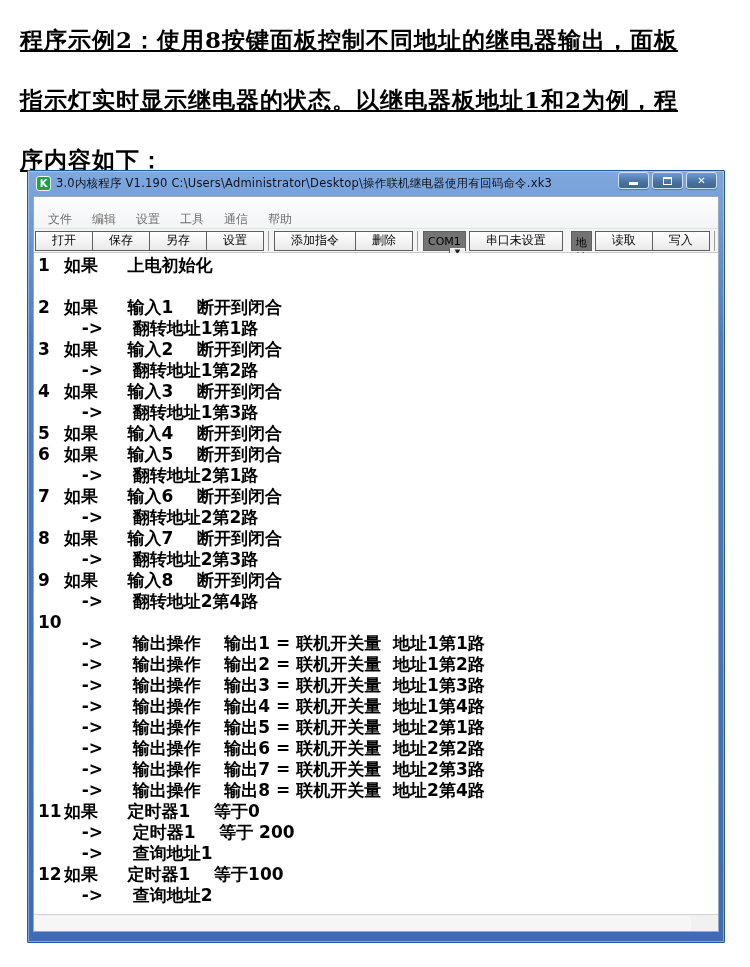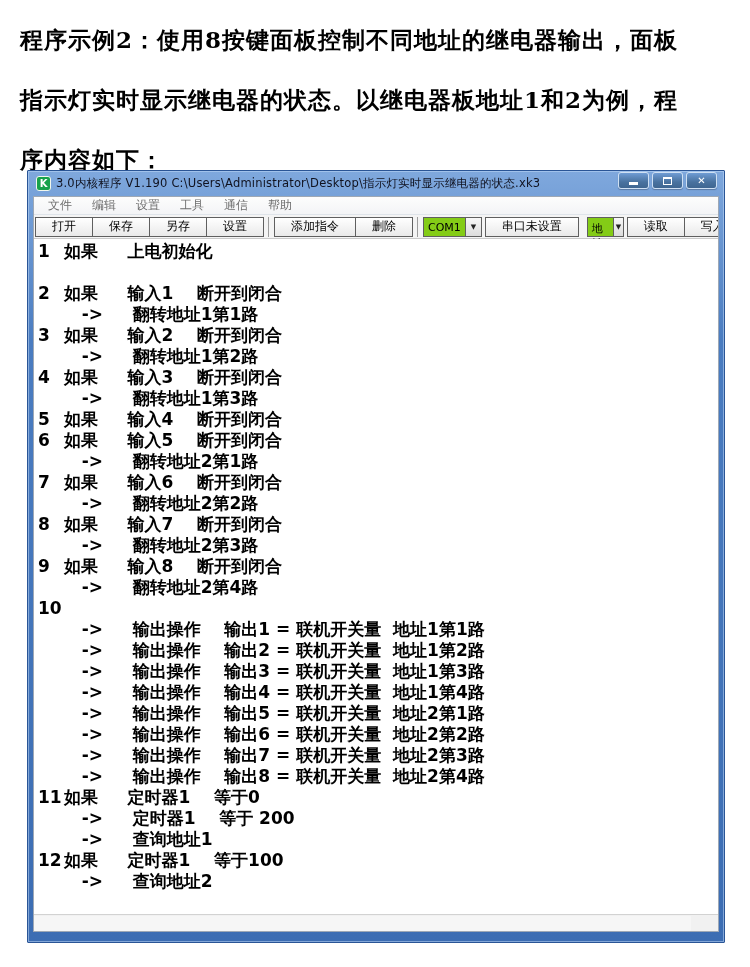--- a/index.html
+++ b/index.html
@@ -2,21 +2,21 @@
 <html><head>
 <meta charset="utf-8">
 <style>
   * { margin:0; padding:0; box-sizing:border-box; }
   html,body { width:750px; height:967px; background:#ffffff; font-family:"DejaVu Sans", sans-serif; }
   body { position:relative; overflow:hidden; }
 
   
   .intro { position:absolute; left:20px; top:10px; width:712px;
            font-family:"DejaVu Serif", serif; font-weight:bold;
-           font-size:23px; color:#000; letter-spacing:1px; }
+           font-size:23px; color:#000; letter-spacing:1px;text-decoration:underline; }
   .intro-line { line-height:60px; white-space:nowrap; }
 
   
   .window { position:absolute; left:27px; top:170px; width:698px; height:773px;
             display:flex; flex-direction:column;
             background:linear-gradient(#7fa8dd, #4a7cc0 22%, #3c6db3);
             border:1px solid #2a5596; border-radius:1px;
             padding:0 5px 10px 5px;
             box-shadow:inset 0 0 0 1px rgba(190,215,245,.55); }
 
@@ -32,35 +32,35 @@
             display:flex; align-items:center; justify-content:center;
             color:#fff; cursor:default; box-shadow:0 1px 1px rgba(0,0,0,.25); }
   .min-bar { width:9px; height:3px; background:#ffffff; margin-top:6px; }
   .max-box { width:9px; height:8px; border:1px solid #ffffff; border-top-width:2px; }
   .wc-close { font-size:10px; font-weight:bold; line-height:1; }
 
   .winbody { flex:1; display:flex; flex-direction:column; background:#ffffff;
              border:1px solid #9ea8b5; overflow:hidden; }
 
   
-  .menubar { height:18px; flex:0 0 auto; display:flex; align-items:flex-start;
+  .menubar { height:32px; flex:0 0 auto; display:flex; align-items:flex-end;
              background:linear-gradient(#fdfdfd,#f3f4f6); border-bottom:1px solid #dfe4ea;
              padding-left:4px; }
   .menu-item { font-size:12px; color:#6e6e6e; padding:0 10px; }
 
   
   .toolbar { height:24px; flex:0 0 auto; display:flex; align-items:center;
              background:#f4f4f4; border-bottom:1px solid #c9c9c9; padding:1px 1px; }
   .tbtn { height:20px; padding:0 16px; font-size:12px; color:#000;
           background:linear-gradient(#ffffff,#e9e9e9);
           border:1px solid #5f5f5f; display:flex; align-items:center;
           margin-right:-1px; white-space:nowrap; }
   .tsep { width:1px; height:20px; background:#9d9d9d; margin:0 5px; flex:0 0 auto; }
-  .combo { height:20px; border:1px solid #5f5f5f; background:#84cc16;
-           display:flex; align-items:stretch; margin-right:3px; }
+  .combo { height:20px; border:1px solid #5f5f5f; background:#737373;
+           display:flex; align-items:stretch; margin-right:3px;flex-direction:column; }
   .combo-text { font-size:11px; padding:3px 4px 0 4px; color:#000; }
   .combo-arrow { width:16px; margin-left:auto; border-left:1px solid #5f5f5f;
                  background:linear-gradient(#f7f7f7,#dcdcdc);
                  display:flex; align-items:center; justify-content:center;
                  font-size:7px; color:#222; }
   .combo-com { width:64px; }
   .combo-addr { width:74px; }
   .tlabel { font-size:12.5px; color:#000; margin-left:9px; white-space:nowrap; }
   .gap8 { width:9px; flex:0 0 auto; }
 
@@ -86,21 +86,21 @@
 
     <div class="intro-line">指示灯实时显示继电器的状态。以继电器板地址1和2为例，程</div>
 
     <div class="intro-line">序内容如下：</div>
   </div>
 
 <div class="window">
 
   <div class="titlebar">
     <div class="app-icon">K</div>
-    <div class="title-text">3.0内核程序 V1.190 C:\Users\Administrator\Desktop\指示灯实时显示继电器的状态.xk3</div>
+    <div class="title-text">3.0内核程序 V1.190 C:\Users\Administrator\Desktop\操作联机继电器使用有回码命令.xk3</div>
     <div class="win-controls">
       <div class="wc-btn">
         <span class="min-bar"></span>
       </div>
       <div class="wc-btn">
         <span class="max-box"></span>
       </div>
       <div class="wc-btn wc-close">
         <span>✕</span>
       </div>

